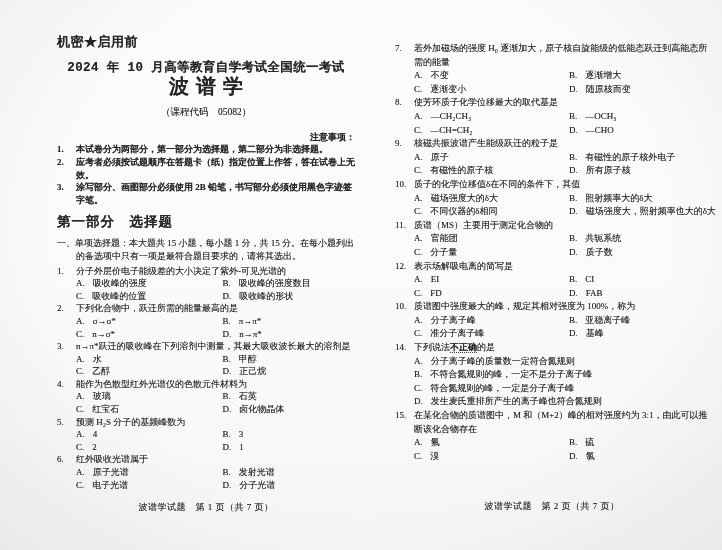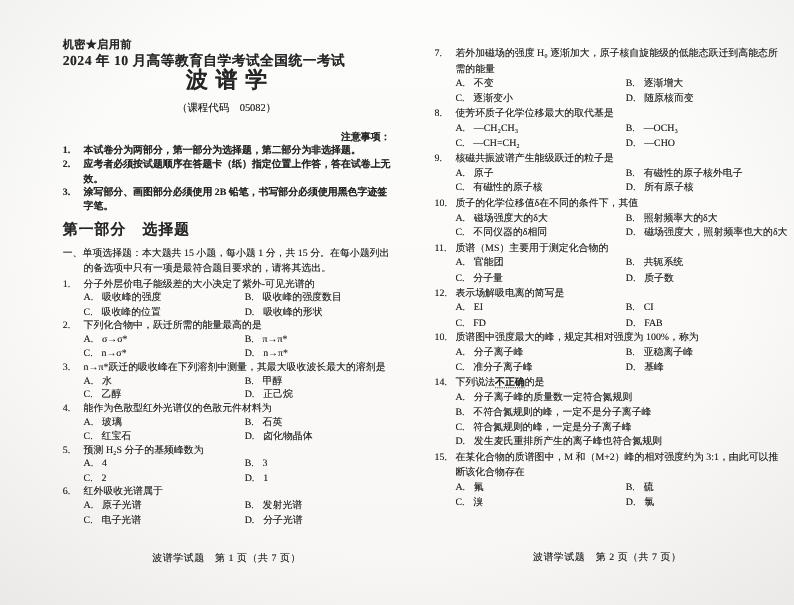--- a/index.html
+++ b/index.html
@@ -14,22 +14,22 @@
     background:linear-gradient(180deg,#fcfcfa 0%,#fbfaf8 55%,#f7f6f4 100%);
   }
   .sheet:before{
     content:"";position:absolute;inset:0;
     background:radial-gradient(ellipse at 50% 45%, rgba(255,255,255,0) 60%, rgba(120,120,118,0.10) 100%);
     pointer-events:none;
   }
   .page{position:absolute;font-size:9px;color:#252525;text-shadow:0 0 .4px rgba(50,50,50,.55);}
   #page1{left:57px;top:36px;width:298px;height:478px;line-height:12.6px;}
   #page2{left:395px;top:36px;width:314px;height:478px;line-height:13.6px;padding-top:6px;box-sizing:border-box;}
-  .security{font-weight:bold;font-size:10px;letter-spacing:.5px;}
-  .examline{font-weight:bold;font-size:12.5px;letter-spacing:.4px;}
+  .security{font-weight:bold;font-size:13px;letter-spacing:.5px;}
+  .examline{text-align:center;font-weight:bold;font-size:12.5px;margin-top:13px;letter-spacing:.4px;font-family:Liberation Mono, monospace;}
   .title{text-align:center;font-weight:bold;font-size:20px;line-height:22px;margin-top:1px;letter-spacing:7px;text-indent:7px;}
   .code{text-align:center;font-size:9.5px;margin-top:9px;}
   .notes-h{font-weight:bold;margin-top:12px;text-align:right;}
   .note{font-weight:bold;}
   .part-h{text-align:left;font-weight:bold;font-size:13.5px;line-height:16px;margin:8px 0 7px;letter-spacing:1px;}
   .intro{font-weight:normal;padding-left:19px;text-indent:-19px;margin-bottom:2px;}
   .q{display:flex;}
   .qnum{flex:0 0 19px;}
   .qbody{flex:1;min-width:0;}
   .optrow{display:flex;}

